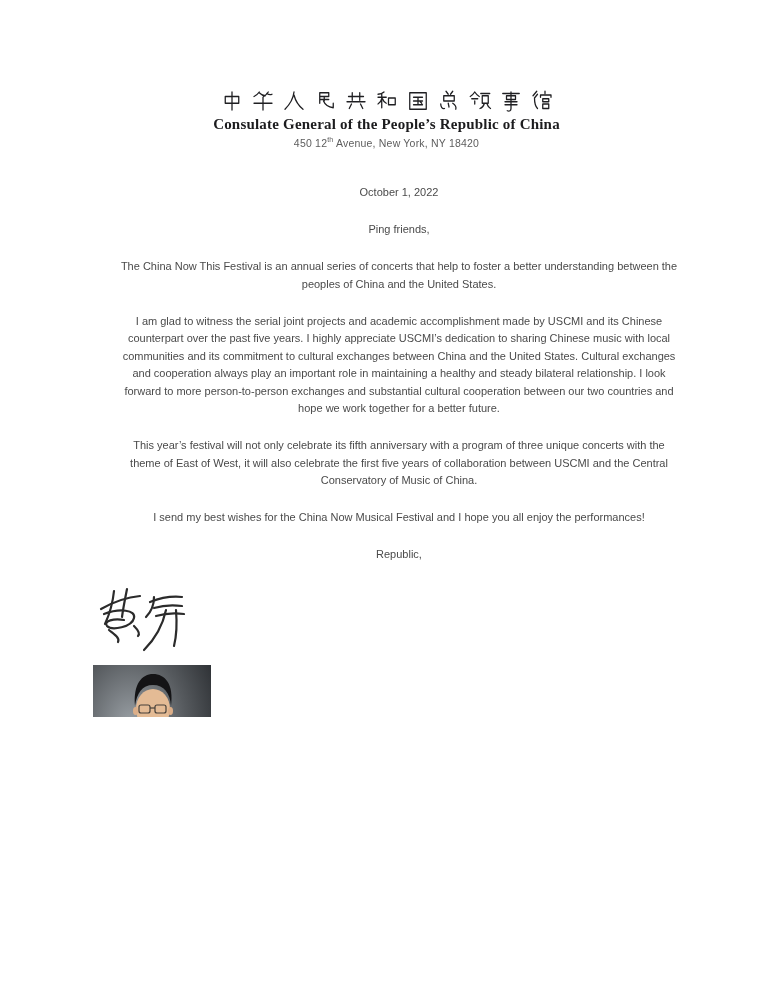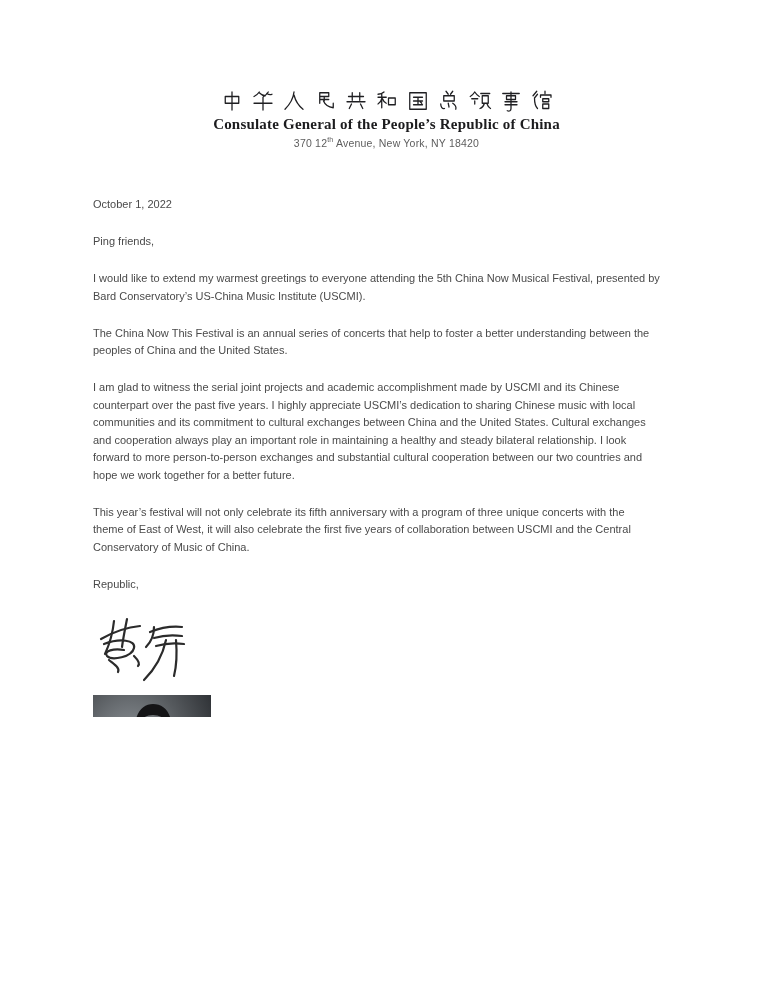--- a/index.html
+++ b/index.html
@@ -28,22 +28,22 @@
   }
   .address{
     margin-top:3px;
     font-size:10.5px;
     color:#5d5d5d;
     letter-spacing:.2px;
   }
   .address sup{font-size:7px;}
   
   .letter{
-    position:absolute;left:93px;top:196px;width:612px;
-    font-size:11px;line-height:17.5px;color:#4a4a4a;
+    position:absolute;left:93px;top:184px;width:612px;
+    font-size:11px;line-height:17.5px;color:#4a4a4a;text-align:center;
   }
   .letter p{margin:0 0 19.5px 0;white-space:pre-line;}
   .sig-block{margin:3px 0 12px 0;}
   .sig-block svg{display:block;}
   
   .portrait{
     width:118px;height:157px;display:block;
   }
   .caption{margin-top:9px;font-size:11px;line-height:19px;color:#4a4a4a;}
   
@@ -88,40 +88,39 @@
           <path d="M9 4 C7 7 5 9 3 10 M9 4 C11 7 13 9 15 10 M5 13 H13 M9 16 V20 M17 6 H29 M19 9 H27 V19 H19 V9 M22 19 C21 22 19 25 16 26 M25 19 C26 22 28 25 30 26" fill="none" stroke="#1f1f22" stroke-width="1.7" stroke-linecap="round" stroke-linejoin="round"></path>
         </svg>
         <svg width="24" height="24" viewBox="0 0 32 32">
           <path d="M5 6 H27 M10 9 H22 V14 H10 V9 M8 17 H24 M8 21 H24 M16 4 V26 C16 29 14 30 11 29" fill="none" stroke="#1f1f22" stroke-width="1.7" stroke-linecap="round" stroke-linejoin="round"></path>
         </svg>
         <svg width="24" height="24" viewBox="0 0 32 32">
           <path d="M9 3 L4 9 M10 7 L6 12 M6 12 C6 18 7 23 10 26 M20 3 V6 M14 8 H28 M14 8 V11 M28 8 V11 M17 13 H25 V17 H17 V13 M17 20 H25 V26 H17 V20" fill="none" stroke="#1f1f22" stroke-width="1.7" stroke-linecap="round" stroke-linejoin="round"></path>
         </svg>
       </div>
     <div class="en-title">Consulate General of the People’s Republic of China</div>
-    <div class="address"><span>370  12</span><sup>th</sup><span> Avenue, New York, NY 18420</span></div>
+    <div class="address"><span>450  12</span><sup>th</sup><span> Avenue, New York, NY 18420</span></div>
   </div>
 
   <div class="letter">
     <p>October 1, 2022</p>
     <p>Ping friends,</p>
     <div>
-        <p>I would like to extend my warmest greetings to everyone attending the 5th China Now Musical Festival, presented by
-Bard Conservatory’s US-China Music Institute (USCMI).</p>
         <p>The China Now This Festival is an annual series of concerts that help to foster a better understanding between the
 peoples of China and the United States.</p>
         <p>I am glad to witness the serial joint projects and academic accomplishment made by USCMI and its Chinese
 counterpart over the past five years. I highly appreciate USCMI’s dedication to sharing Chinese music with local
 communities and its commitment to cultural exchanges between China and the United States. Cultural exchanges
 and cooperation always play an important role in maintaining a healthy and steady bilateral relationship. I look
 forward to more person-to-person exchanges and substantial cultural cooperation between our two countries and
 hope we work together for a better future.</p>
         <p>This year’s festival will not only celebrate its fifth anniversary with a program of three unique concerts with the
 theme of East of West, it will also celebrate the first five years of collaboration between USCMI and the Central
 Conservatory of Music of China.</p>
+        <p>I send my best wishes for the China Now Musical Festival and I hope you all enjoy the performances!</p>
       </div>
     <p>Republic,</p>
 
     <div class="sig-block">
       <svg width="112" height="70" viewBox="0 0 112 70">
         <g fill="none" stroke="#2b2b2b" stroke-width="2.2" stroke-linecap="round" stroke-linejoin="round">
           <path d="M8 26 C22 18 36 14 47 13"></path>
           <path d="M21 8 C20 18 17 30 12 41"></path>
           <path d="M34 6 C32 16 30 26 29 34"></path>
           <path d="M11 31 C27 25 43 27 41 35 C39 44 19 48 14 43 C10 38 21 35 31 37"></path>

